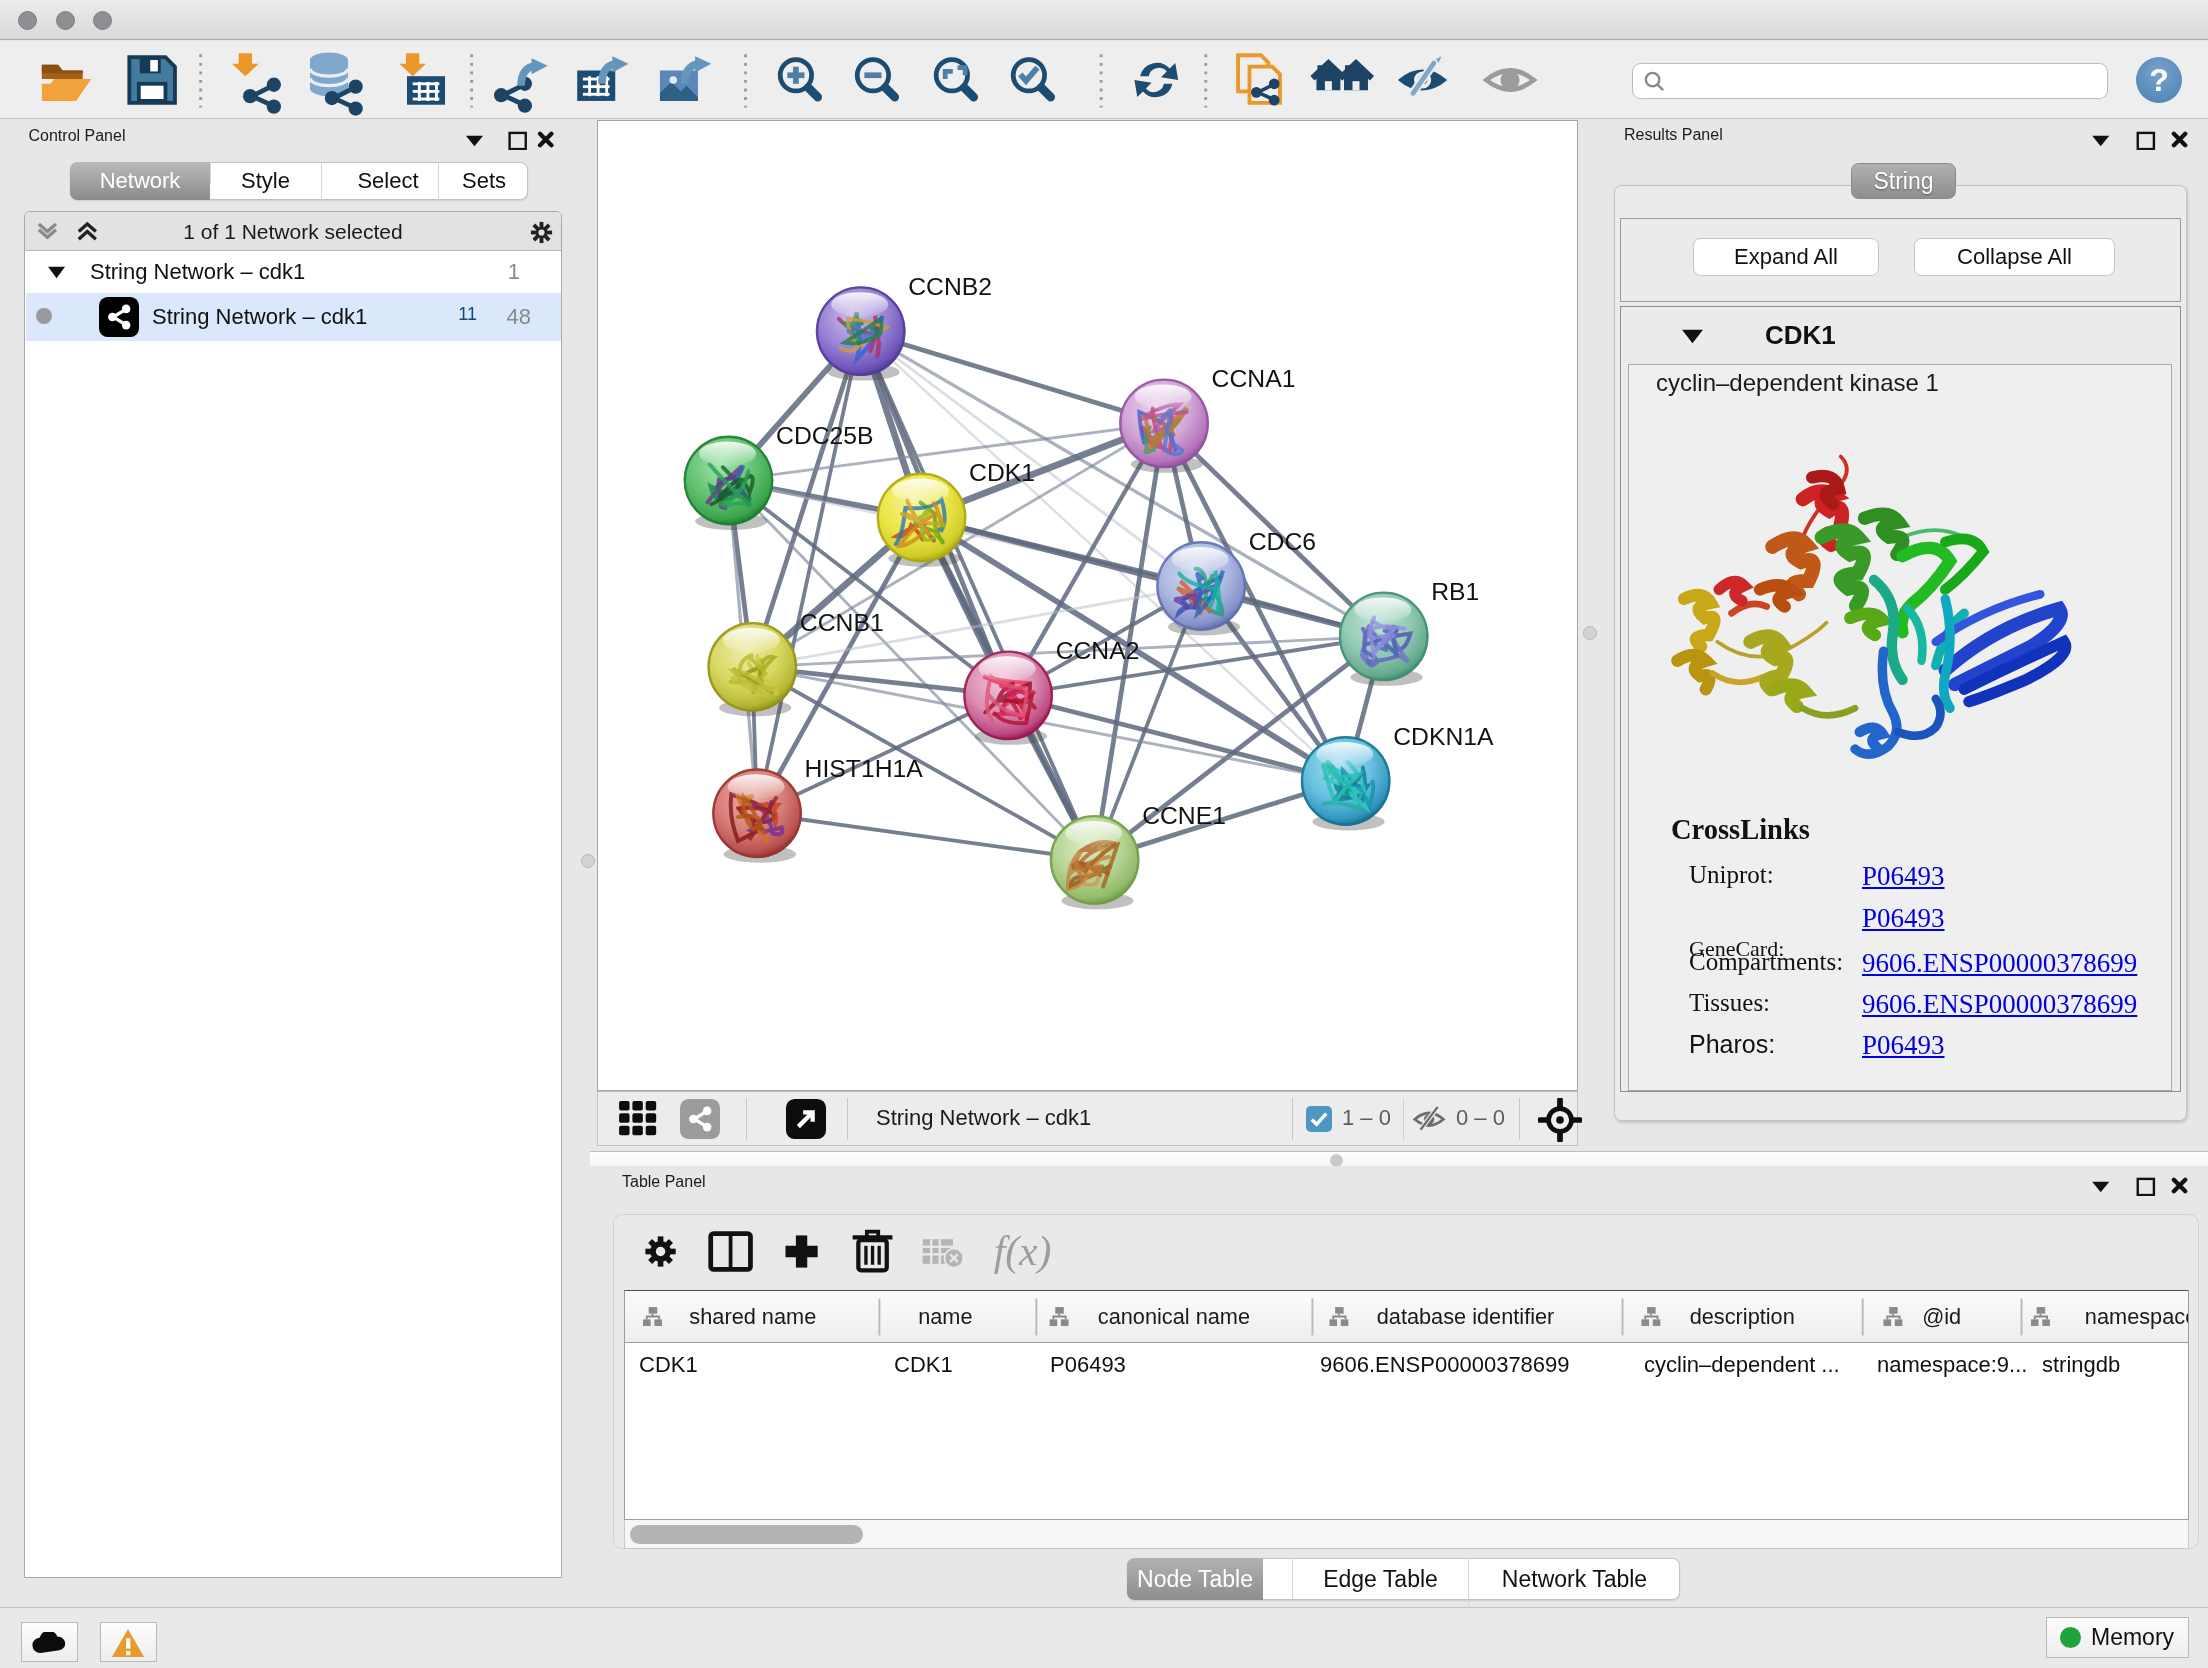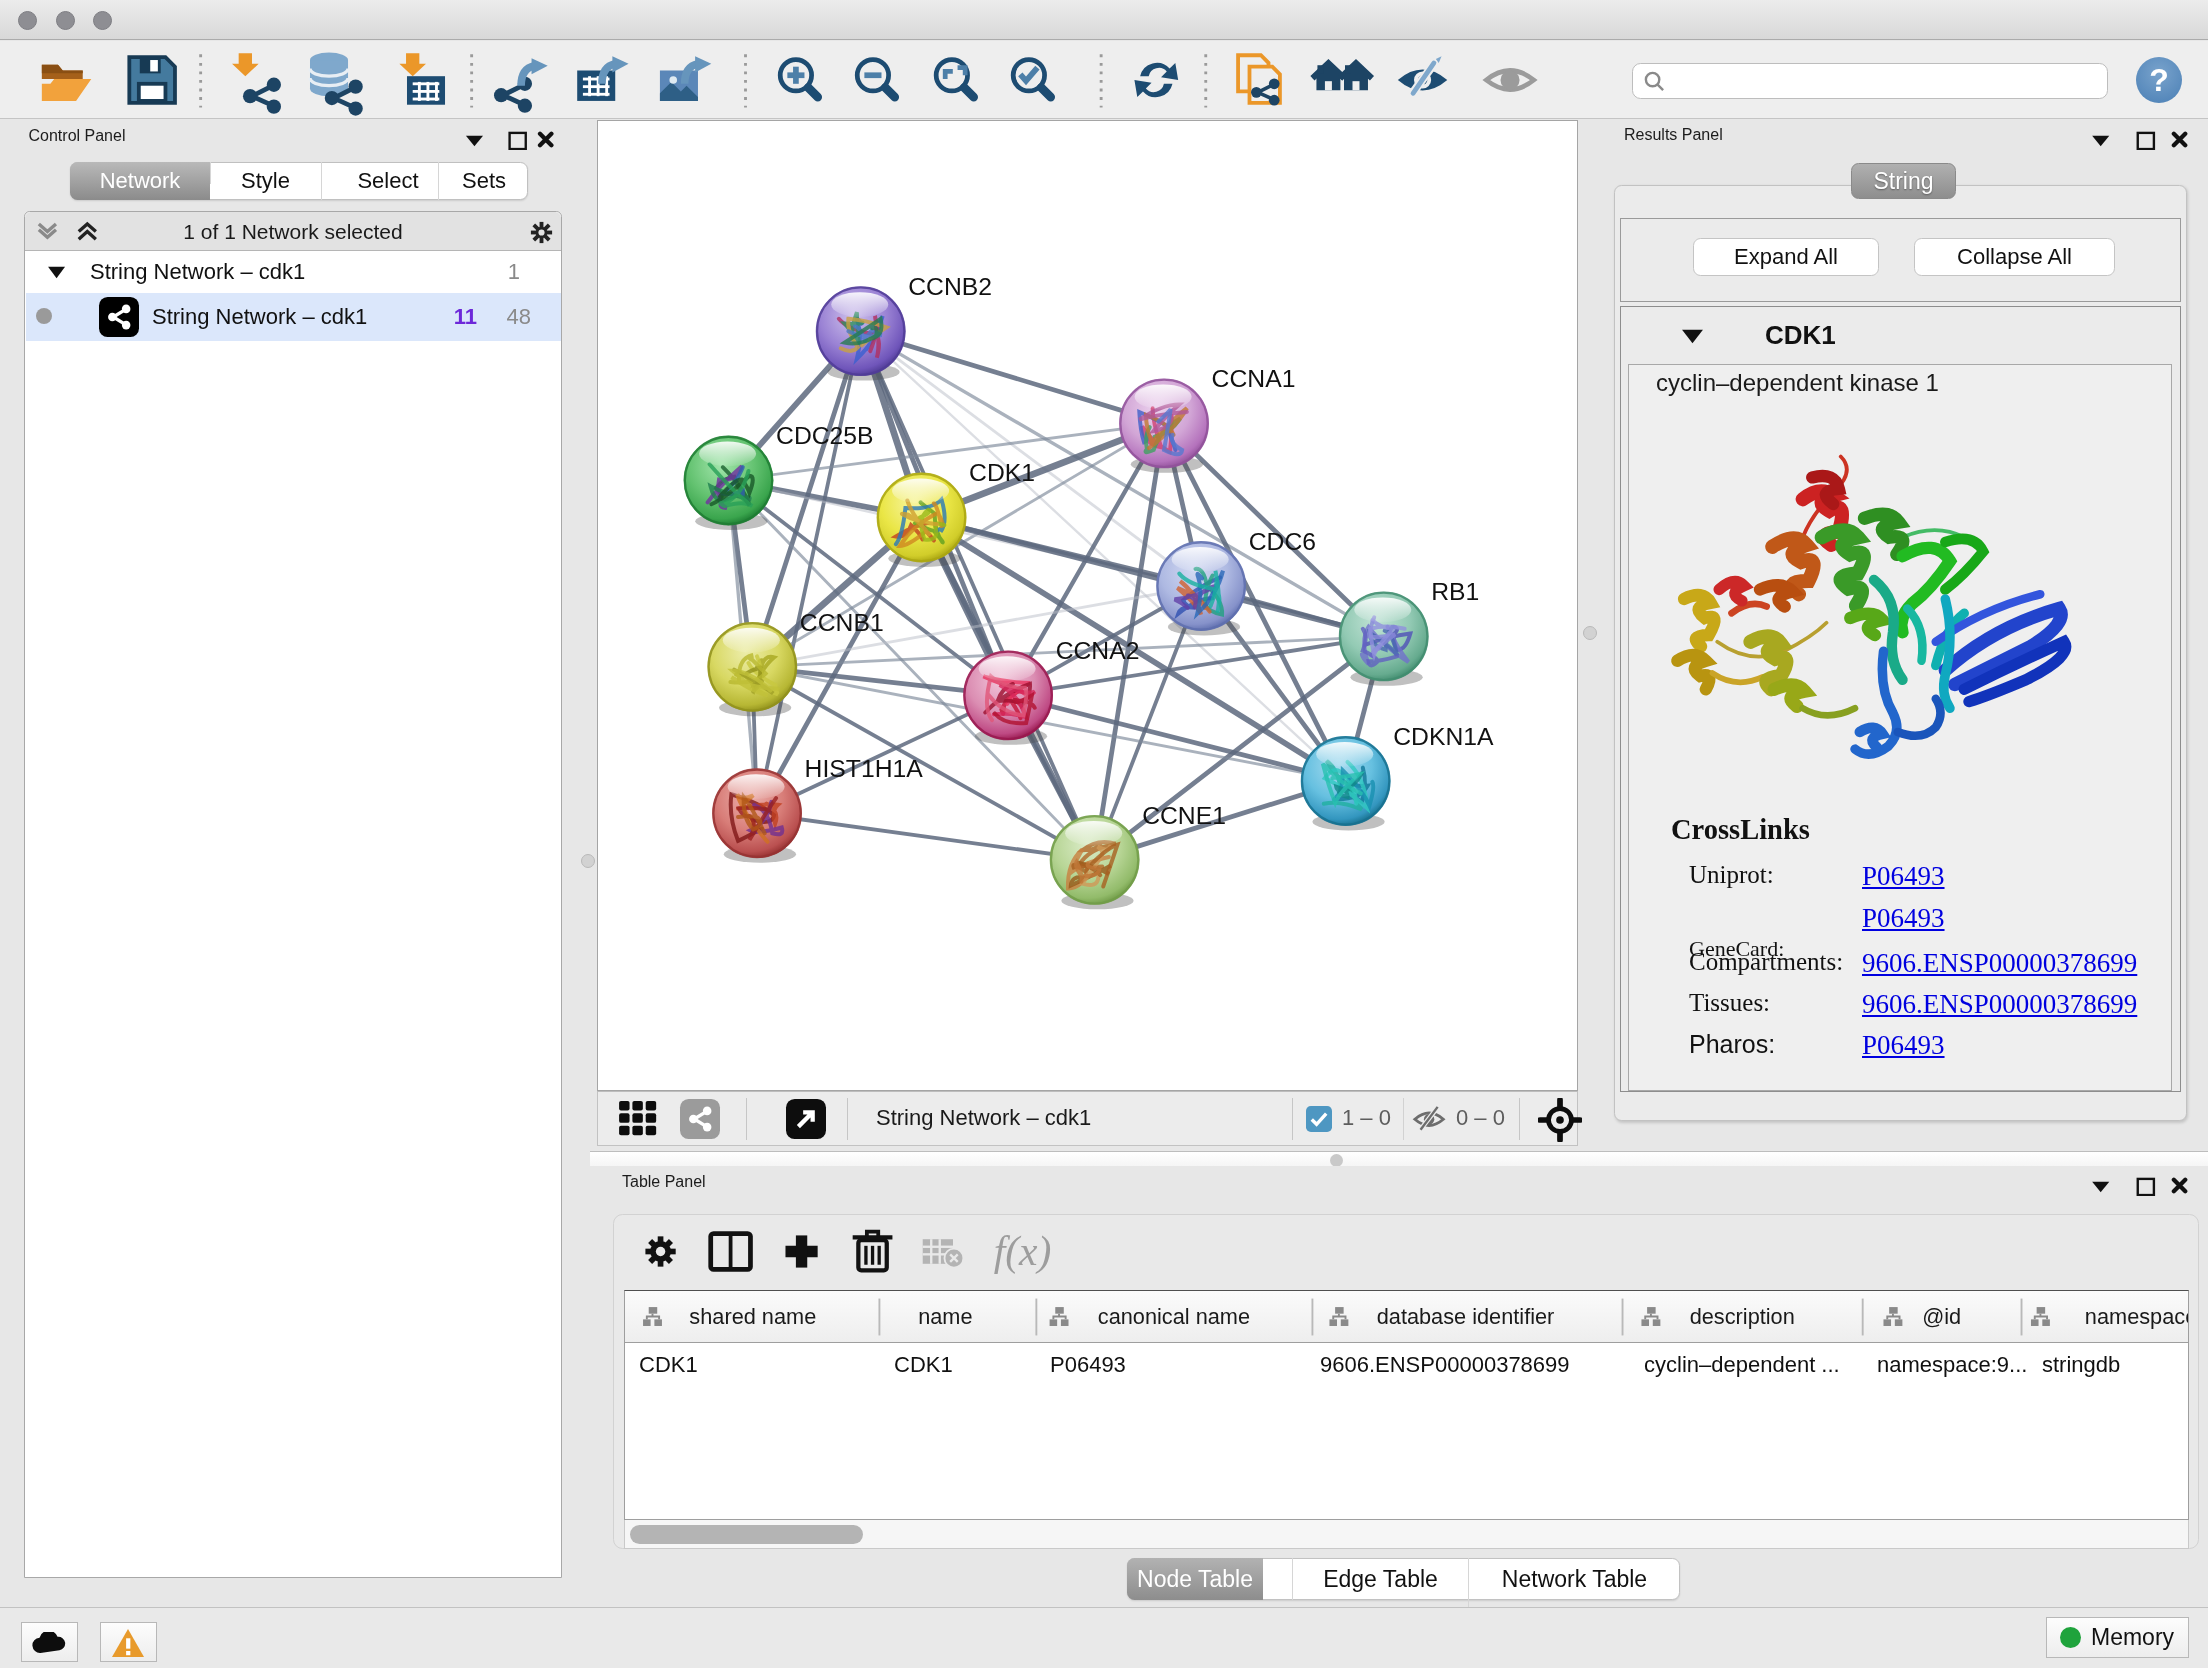--- a/index.html
+++ b/index.html
@@ -247,21 +247,21 @@
         <line x1="15" y1="21" x2="28" y2="13"></line>
         <line x1="15" y1="21" x2="28" y2="29"></line>
       </g>
     <g fill="#fff">
         <circle cx="14" cy="21" r="4.5"></circle>
         <circle cx="28.5" cy="12.5" r="4.5"></circle>
         <circle cx="28.5" cy="29.5" r="4.5"></circle>
       </g>
   </svg>
   <div class="abs" style="left:152px;top:304px;font-size:22px;color:#111;">String Network – cdk1</div>
-  <div class="abs" style="left:433px;top:304px;width:44px;text-align:right;font-size:22px;color:#6d28d9;font-weight:bold;">11</div>
+  <div class="abs" style="left:433px;top:304px;width:44px;text-align:right;font-size:18px;color:#0c4a6e;">11</div>
   <div class="abs" style="left:487px;top:304px;width:44px;text-align:right;font-size:22px;color:#8a8a8a;">48</div>
 </div>
 
 <div id="networkpanel">
   <div class="abs" style="left:597px;top:120px;width:981px;height:971px;background:#ffffff;border:1px solid #a5a5a5;"></div>
 <svg class="abs" style="left:598px;top:121px;" width="979" height="969" viewBox="0 0 1029 1019">
 <defs>
 <radialGradient id="gCCNB2" cx="42%" cy="33%" r="68%">
           <stop offset="0%" stop-color="#cfc2ec"></stop>
           <stop offset="55%" stop-color="#9a82d4"></stop>

